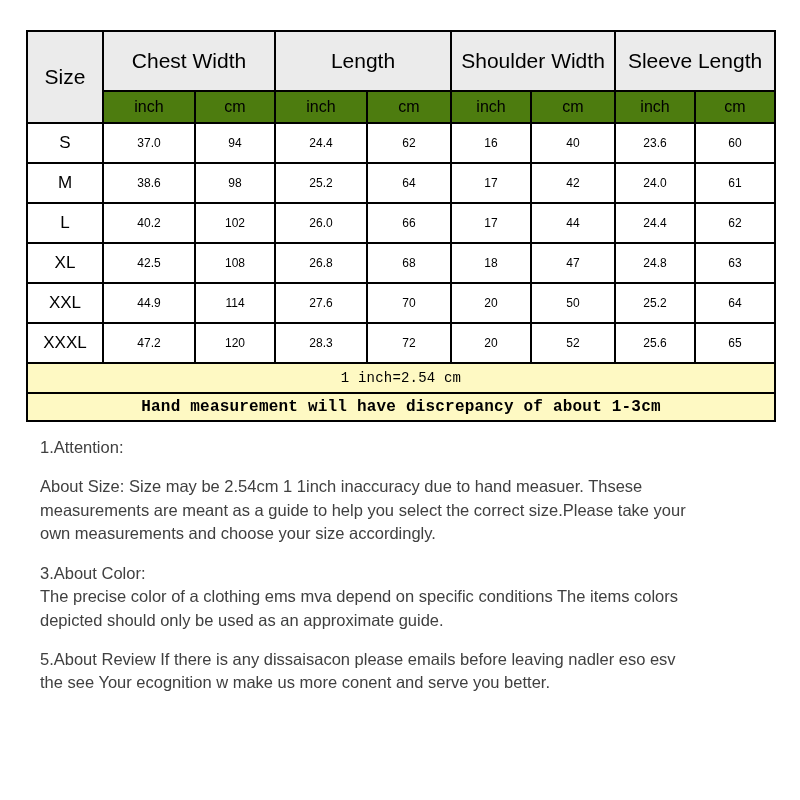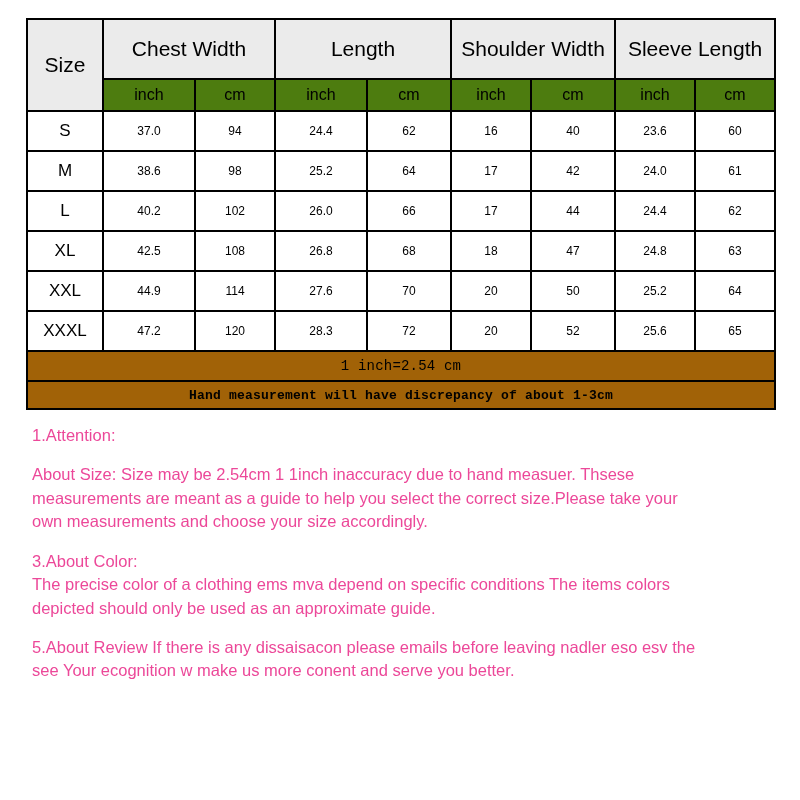--- a/index.html
+++ b/index.html
@@ -12,21 +12,21 @@
     background: #ffffff;
     font-family: "Liberation Sans", sans-serif;
     color: #000000;
     overflow: hidden;
   }
   .page {
     position: relative;
     width: 728px;
     height: 800px;
     box-sizing: border-box;
-    padding: 18px 26px 0 26px;
+    padding: 30px 26px 0 26px;
   }
 
   
   table.size-table {
     border-collapse: collapse;
     table-layout: fixed;
     width: 748px;
     margin: 0 auto;
     background: #ffffff;
   }
@@ -58,46 +58,46 @@
   }
   .cell-val {
     font-size: 12px;
     height: 38px;
     background: #ffffff;
   }
   .note-row td {
     font-family: "Liberation Mono", monospace;
     font-size: 14px;
     height: 28px;
-    background: #a16207;
+    background: #fef9c3;
     letter-spacing: 0.2px;
   }
   .note-row.small td {
-    font-size: 13px;
+    font-size: 16px;
     font-weight: bold;
     height: 26px;
   }
 
   
   col.c-size   { width: 76px; }
   col.c-in     { width: 92px; }
   col.c-cm     { width: 80px; }
   col.c-in2    { width: 92px; }
   col.c-cm2    { width: 84px; }
   col.c-in3    { width: 80px; }
   col.c-cm3    { width: 84px; }
   col.c-in4    { width: 80px; }
   col.c-cm4    { width: 80px; }
 
   
   .notes {
-    margin: 14px 6px 0 6px;
+    margin: 14px 6px 0 14px;
     font-size: 16.5px;
     line-height: 1.42;
-    color: #ec4899;
+    color: #404040;
   }
   .notes p {
     margin: 0;
   }
   .notes .para {
     margin-bottom: 16px;
   }
   .notes .para:last-child {
     margin-bottom: 0;
   }

